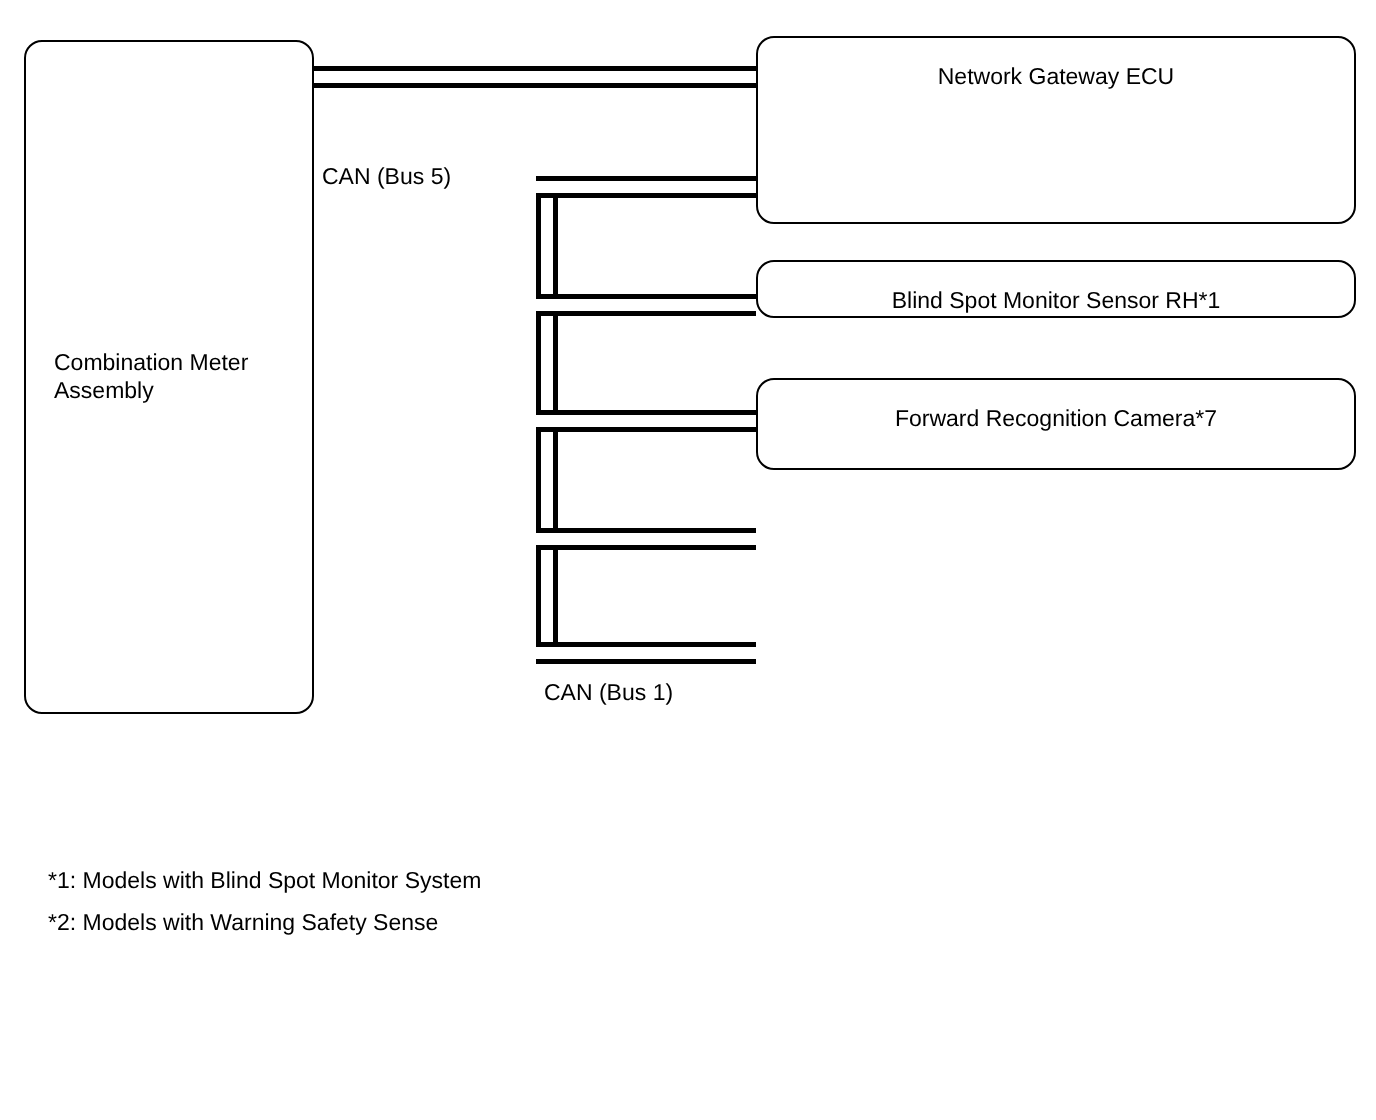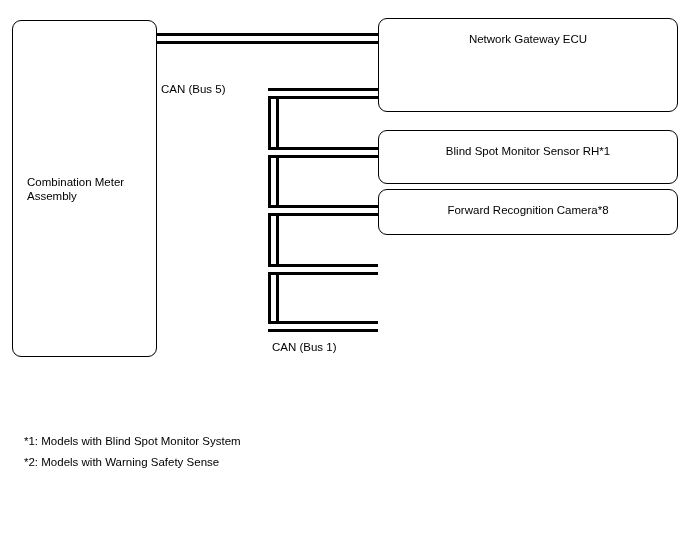--- a/index.html
+++ b/index.html
@@ -48,21 +48,21 @@
     transform: translateY(-50%);
     text-align: left;
     padding-left: 14px;
     white-space: normal;
   }
   
   .ecu-node .node-label {
     top: 13px;
   }
   #gateway-node   { left: 378px; top: 18px;  width: 300px; height: 94px; }
-  #bsm-node       { left: 378px; top: 130px; width: 300px; height: 54px; }
+  #bsm-node       { left: 378px; top: 130px; width: 300px; height: 29px; }
   #camera-node    { left: 378px; top: 189px; width: 300px; height: 46px; }
   #radar-node     { left: 378px; top: 248px; width: 300px; height: 46px; }
   #clearance-node { left: 378px; top: 308px; width: 300px; height: 47px; }
 
   
   .wire-h {
     position: absolute;
     height: 11px;
     background:
       linear-gradient(to bottom,
@@ -126,21 +126,21 @@
 
   <div class="node" id="meter-node">
     <div class="node-label">Combination Meter<br>Assembly</div>
   </div>
 
   <div class="node ecu-node" id="bsm-node">
     <div class="node-label">Blind Spot Monitor Sensor RH*1</div>
   </div>
 
   <div class="node ecu-node" id="camera-node">
-    <div class="node-label">Forward Recognition Camera*8</div>
+    <div class="node-label">Forward Recognition Camera*7</div>
   </div>
 
 
 
   <div class="wire-h" id="bus5-wire"></div>
   <div class="bus-caption" id="bus5-caption">CAN (Bus 5)</div>
 
   <div class="wire-v" id="bus1-trunk"></div>
 
   <div class="wire-h bus1-branch" id="branch-gateway"></div>

